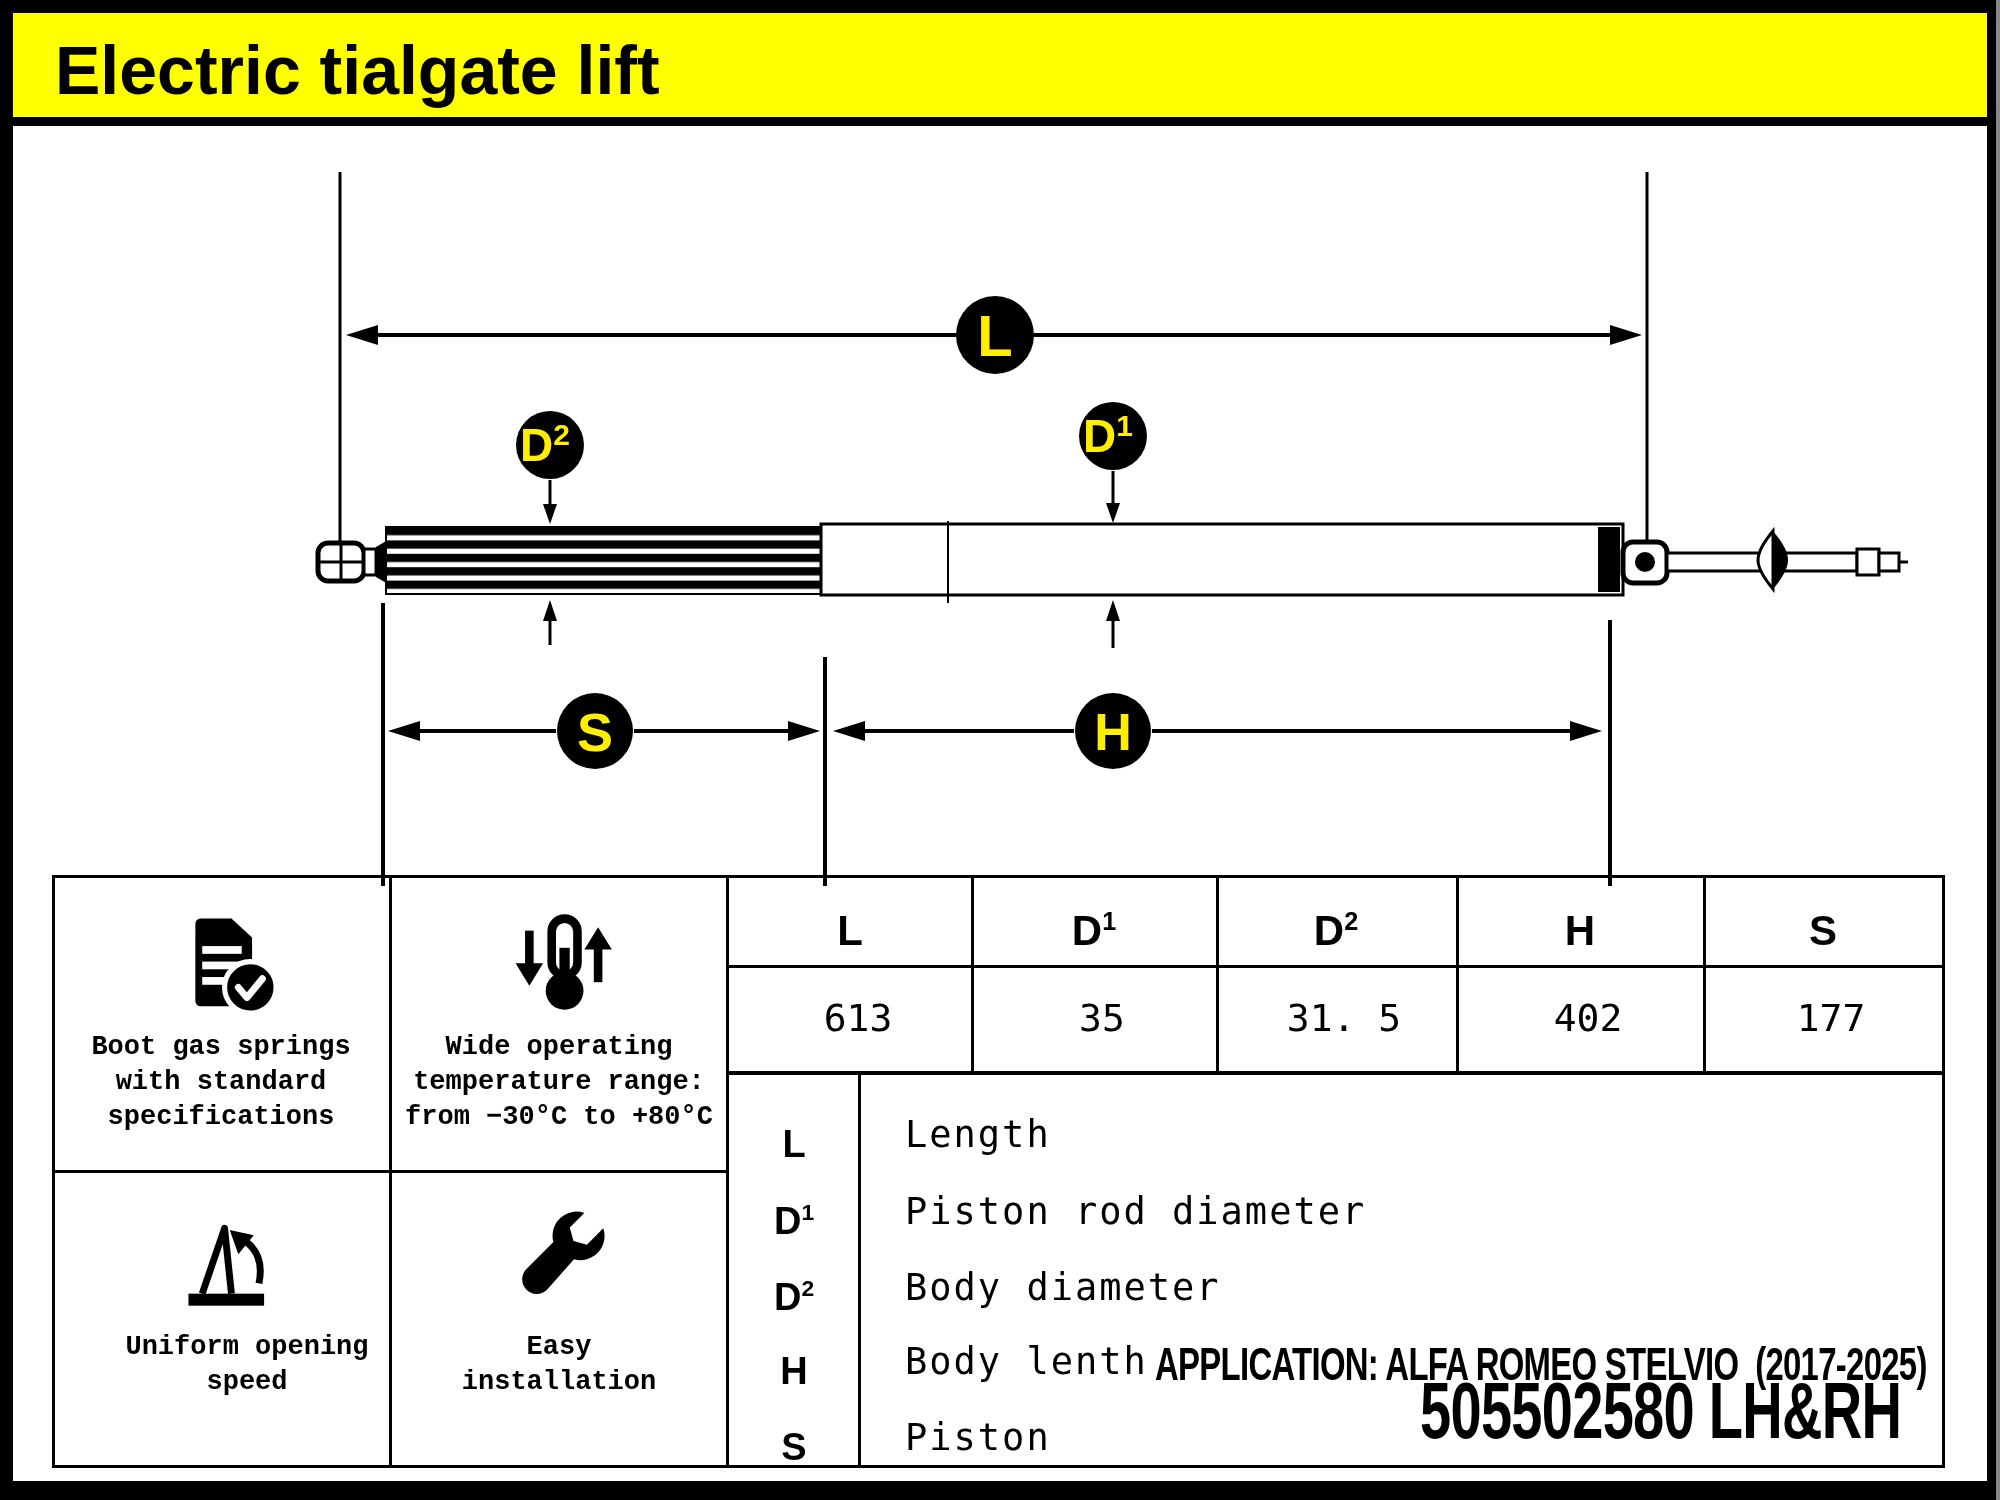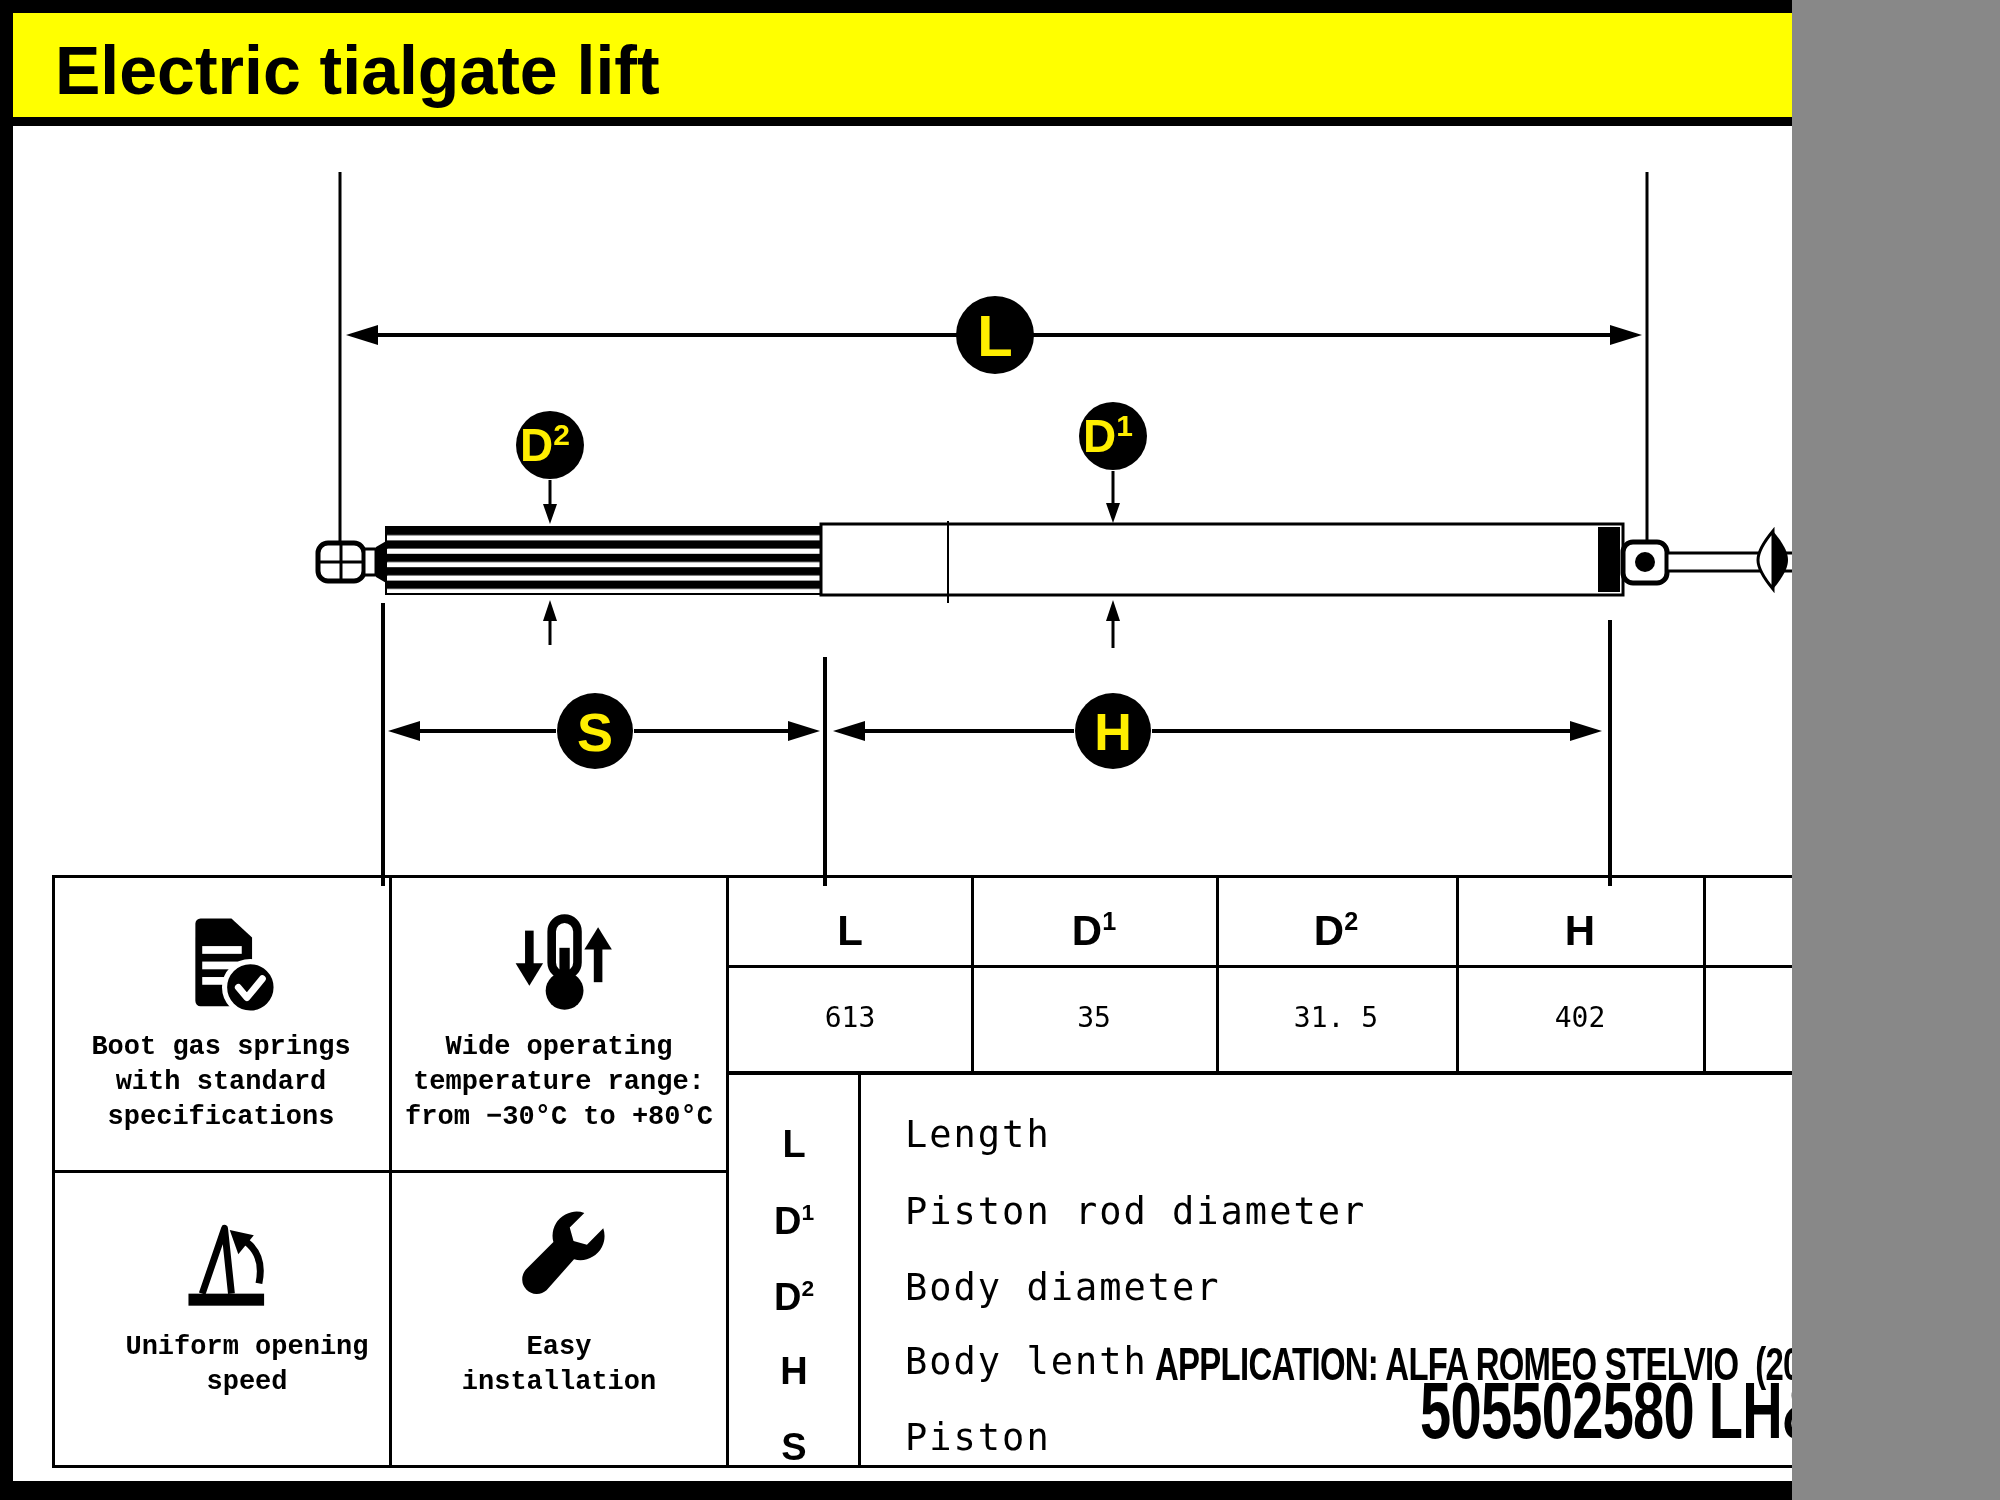--- a/index.html
+++ b/index.html
@@ -1,31 +1,31 @@
 <!DOCTYPE html>
 <html><head>
 <meta charset="utf-8">
 <style>
   html,body{margin:0;padding:0;background:#888;}
-  .stage{position:relative;width:1792px;height:1500px;background:#ffffff;overflow:hidden;
+  .stage{position:relative;width:1996px;height:1500px;background:#ffffff;overflow:hidden;
          font-family:"Liberation Sans", sans-serif;color:#000;}
   .abs{position:absolute;}
   .frame-edge{position:absolute;background:#000;}
   
   .title-band{position:absolute;left:13px;top:13px;width:1974px;height:104px;
               background:#ffff00;border-bottom:9px solid #000;}
   .title-band .t{position:absolute;left:42px;top:18px;font-size:68px;font-weight:bold;letter-spacing:0px;}
   
   .spec{position:absolute;left:52px;top:875px;width:1893px;height:593px;
         border:3px solid #000;box-sizing:border-box;}
   .vl{position:absolute;background:#000;width:3px;}
   .hl{position:absolute;background:#000;height:3px;}
   .hcell{position:absolute;width:240px;text-align:center;font-size:42px;font-weight:bold;line-height:58px;height:58px;top:14px;}
-  .vcell{position:absolute;width:240px;text-align:center;font-size:28px;line-height:56px;height:56px;top:112px;
-         font-family:"DejaVu Sans Mono", monospace;white-space:pre;}
+  .vcell{position:absolute;width:240px;text-align:center;font-size:38px;line-height:56px;height:56px;top:112px;
+         font-family:"DejaVu Sans Mono", monospace;white-space:pre;margin-left:8px;}
   .lsym{position:absolute;width:110px;text-align:center;font-size:38px;font-weight:bold;line-height:52px;height:52px;left:684px;}
   .ldesc{position:absolute;left:850px;font-size:37px;line-height:52px;height:52px;
          font-family:"DejaVu Sans Mono", monospace;letter-spacing:2px;white-space:pre;}
   sup{font-size:60%;}
   .feat-icon{position:absolute;width:110px;height:110px;}
   .feat-label{position:absolute;width:330px;text-align:center;font-size:27px;font-weight:bold;
               line-height:35px;white-space:pre-line;font-family:Liberation Mono, monospace;}
   .cond{display:inline-block;transform-origin:left center;font-weight:bold;white-space:pre;}
   .app-line{position:absolute;left:1100px;top:458px;height:56px;line-height:56px;font-size:47px;}
   .app-line .cond{transform:scaleX(0.70);letter-spacing:-1px;}

